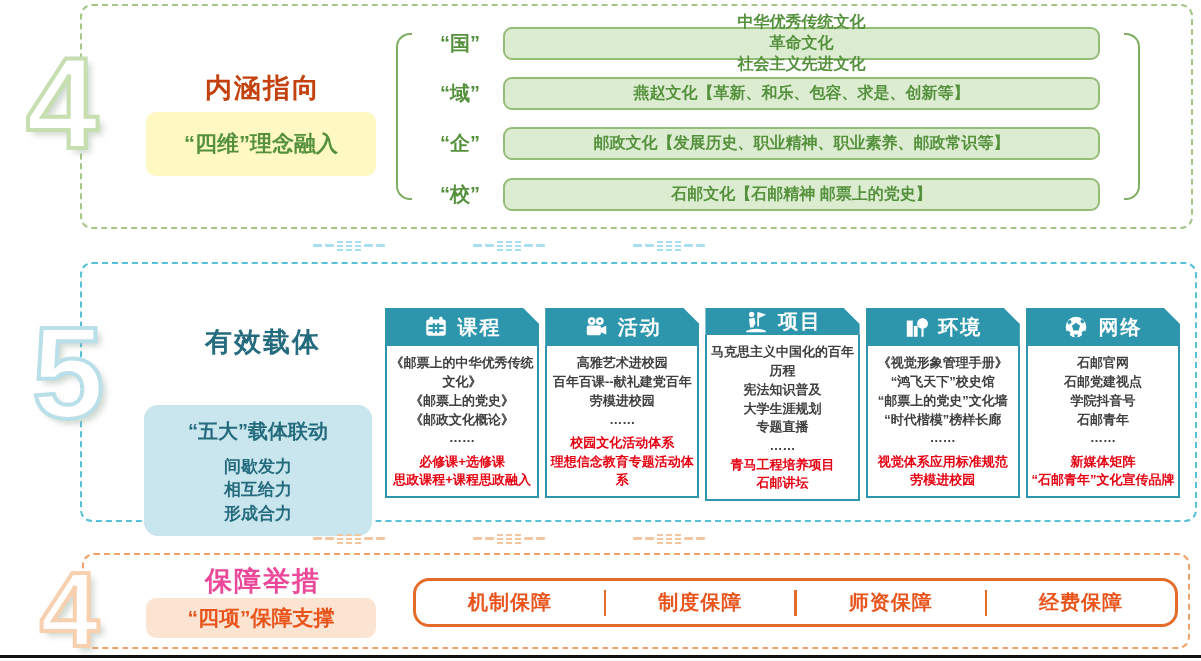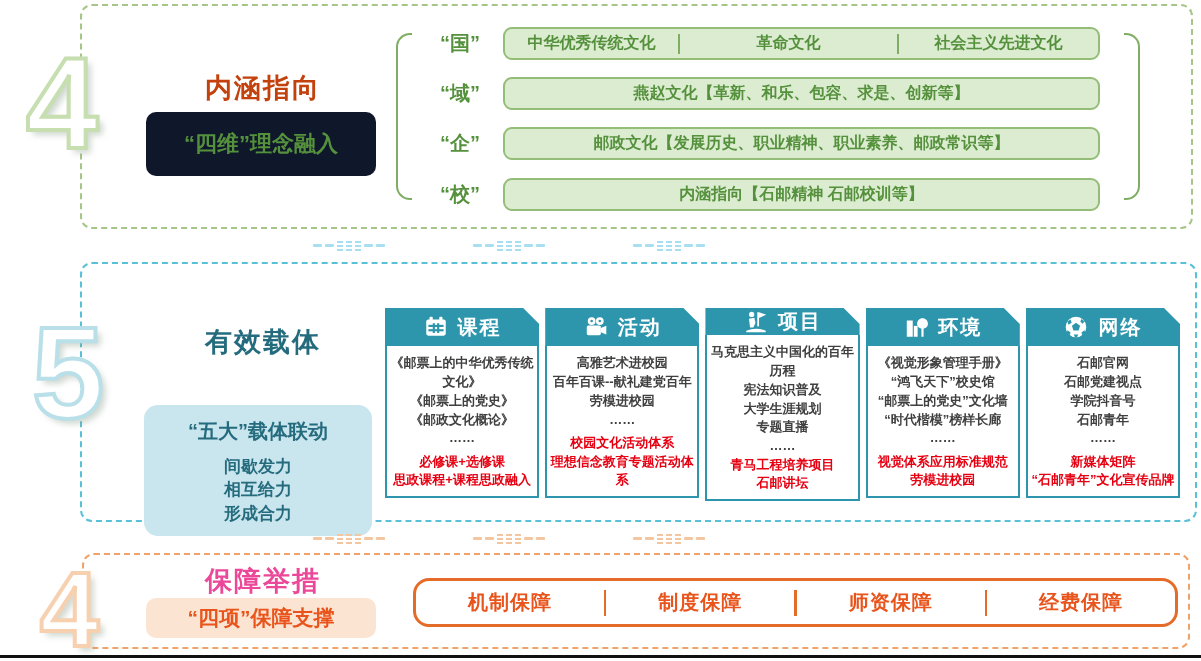--- a/index.html
+++ b/index.html
@@ -20,35 +20,35 @@
   .bignum.green  { -webkit-text-stroke:4px #c6deb0; font-size:130px; }
   .bignum.blue   { -webkit-text-stroke:4px #b9dfe9; font-size:130px; }
   .bignum.orange { -webkit-text-stroke:4px #f7d0b0; font-size:106px; }
 
   .sec-title { font-weight:bold; font-size:27px; text-align:center; letter-spacing:2px; }
   .sec-title.green  { color:#c2410c; }
   .sec-title.blue   { color:#256b7e; }
   .sec-title.orange { color:#ec4899; }
 
   .badge { border-radius:10px; text-align:center; font-weight:bold; }
-  .badge.green  { background:#0f172a; color:#55913d; font-size:22px; line-height:64px; }
+  .badge.green  { background:#fef9c3; color:#55913d; font-size:22px; line-height:64px; }
   .badge.orange { background:#fce4d3; color:#e8541b; font-size:21px; line-height:40px; }
 
   
   .bracket { width:16px; height:167px; border:2.5px solid #7fae63; }
   .bracket.l { border-right:none; border-radius:14px 0 0 14px; }
   .bracket.r { border-left:none;  border-radius:0 14px 14px 0; }
 
   
   .row-label { width:72px; text-align:center; font-weight:bold; font-size:20px;
                color:#55913d; line-height:32px; }
   .row-box { left:503px; width:597px; height:33px; background:#dcecd0;
              border:2px solid #94bd78; border-radius:9px; display:flex;
              align-items:center; justify-content:center; color:#55913d;
-             font-weight:bold; font-size:16px; }
+             font-weight:bold; font-size:16px;flex-direction:column; }
   .row-box .seg { text-align:center; }
   .row-box .vdiv { width:2px; height:20px; background:#7fae63; }
 
   
   .deco { display:flex; gap:3px; align-items:center; height:12px; }
   .deco .d { width:9px; height:3px; border-radius:1px; background:var(--c); }
   .deco .b { width:6px; height:12px;
              background:repeating-linear-gradient(0deg, var(--c) 0 2px, transparent 2px 4px); }
 
   
@@ -112,21 +112,21 @@
     <span class="seg">燕赵文化【革新、和乐、包容、求是、创新等】</span>
   </div>
 
   <div class="abs row-label" style="left:424px; top:127px;">“企”</div>
   <div class="abs row-box" style="top:127px;">
     <span class="seg">邮政文化【发展历史、职业精神、职业素养、邮政常识等】</span>
   </div>
 
   <div class="abs row-label" style="left:424px; top:178px;">“校”</div>
   <div class="abs row-box" style="top:178px;">
-    <span class="seg">内涵指向【石邮精神 石邮校训等】</span>
+    <span class="seg">石邮文化【石邮精神 邮票上的党史】</span>
   </div>
 
   <div class="abs deco" style="--c:#a8dff0; left:313px; top:239px;">
     <span class="d"></span>
       <span class="d"></span>
       <span class="b"></span>
       <span class="b"></span>
       <span class="b"></span>
       <span class="d"></span>
       <span class="d"></span>

